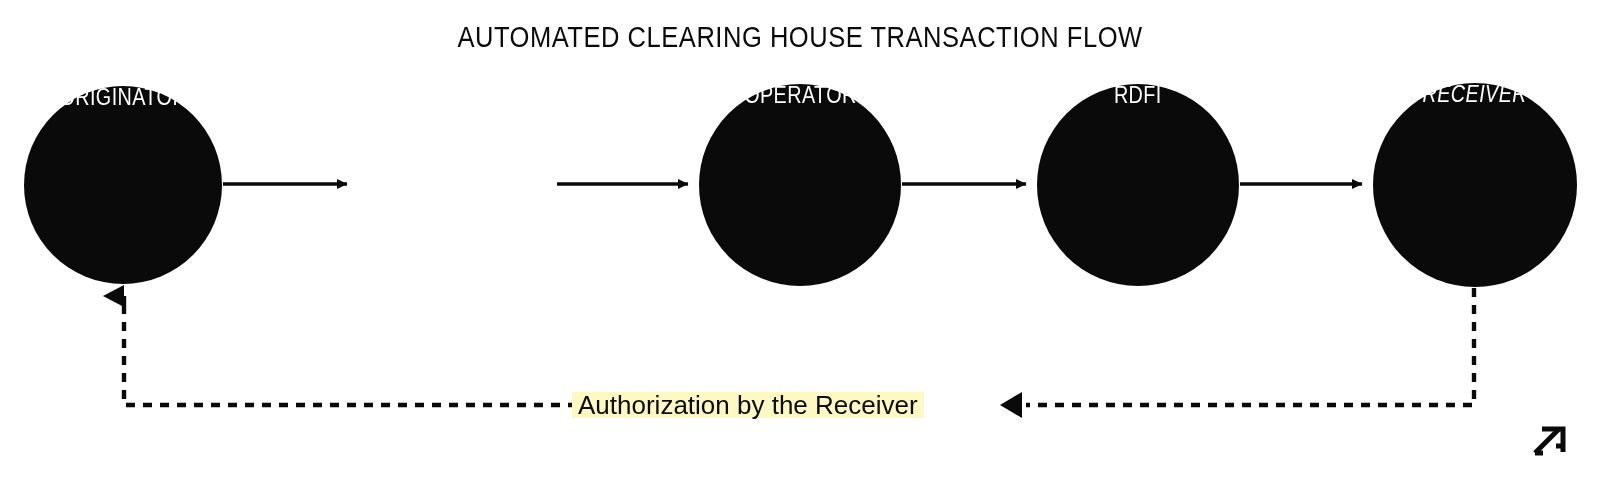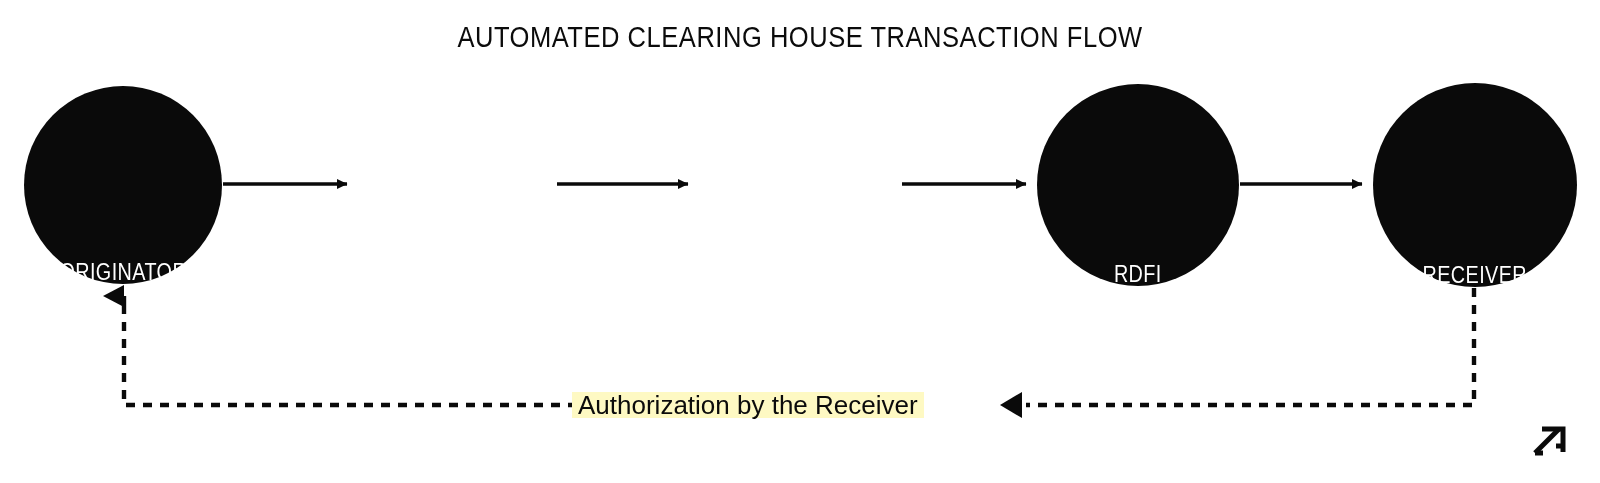--- a/index.html
+++ b/index.html
@@ -35,21 +35,21 @@
     color: #0b0b0b;
     transform: scaleX(0.88);
     transform-origin: 50% 50%;
     white-space: nowrap;
   }
   .node-circle {
     position: absolute;
     border-radius: 50%;
     background: #0a0a0a;
     display: flex;
-    align-items: flex-end;
+    align-items: flex-start;
     justify-content: center;
   }
   .node-label {
     color: #ffffff;
     font-family: "Liberation Sans Narrow", "Liberation Sans", sans-serif;
     font-size: 23px;
     font-weight: 400;
     letter-spacing: 0.5px;
     transform: scaleX(0.86);
     white-space: nowrap;
@@ -97,26 +97,29 @@
     <path d="M124,312 L124,296" fill="none" stroke="#0a0a0a" stroke-width="4.4" marker-end="url(#arrowUp)"></path>
 
     <path d="M1000,405 L1022,392 L1022,418 Z" fill="#0a0a0a"></path>
   </svg>
 
   <div class="node-circle" style="left:24px; top:86px; width:198px; height:198px;">
     <span class="node-label">ORIGINATOR</span>
   </div>
 
 
+  <div class="node-circle" style="left:699px; top:84px; width:202px; height:202px;">
+    <span class="node-label">OPERATOR</span>
+  </div>
 
   <div class="node-circle" style="left:1037px; top:84px; width:202px; height:202px;">
     <span class="node-label">RDFI</span>
   </div>
 
-  <div class="node-circle" style="left:1373px; top:83px; width:204px; height:204px;">
+  <div class="node-circle" style="left:1373px; top:83px; width:204px; height:204px;font-style:italic;">
     <span class="node-label">RECEIVER</span>
   </div>
 
   <div class="feedback-label" style="left:572px; top:392px;">Authorization by the Receiver</div>
 
   <svg class="brand-logo" width="44" height="44" viewBox="0 0 44 44" style="left:1530px; top:420px;">
     <path d="M5,33 L29,9" stroke="#0a0a0a" stroke-width="5" fill="none"></path>
     <path d="M12,9 L33,9 L33,32" stroke="#0a0a0a" stroke-width="5" fill="none"></path>
     <path d="M5,33 L13,33" stroke="#0a0a0a" stroke-width="5" fill="none"></path>
     <path d="M26,26 L33,26" stroke="#0a0a0a" stroke-width="5" fill="none"></path>

